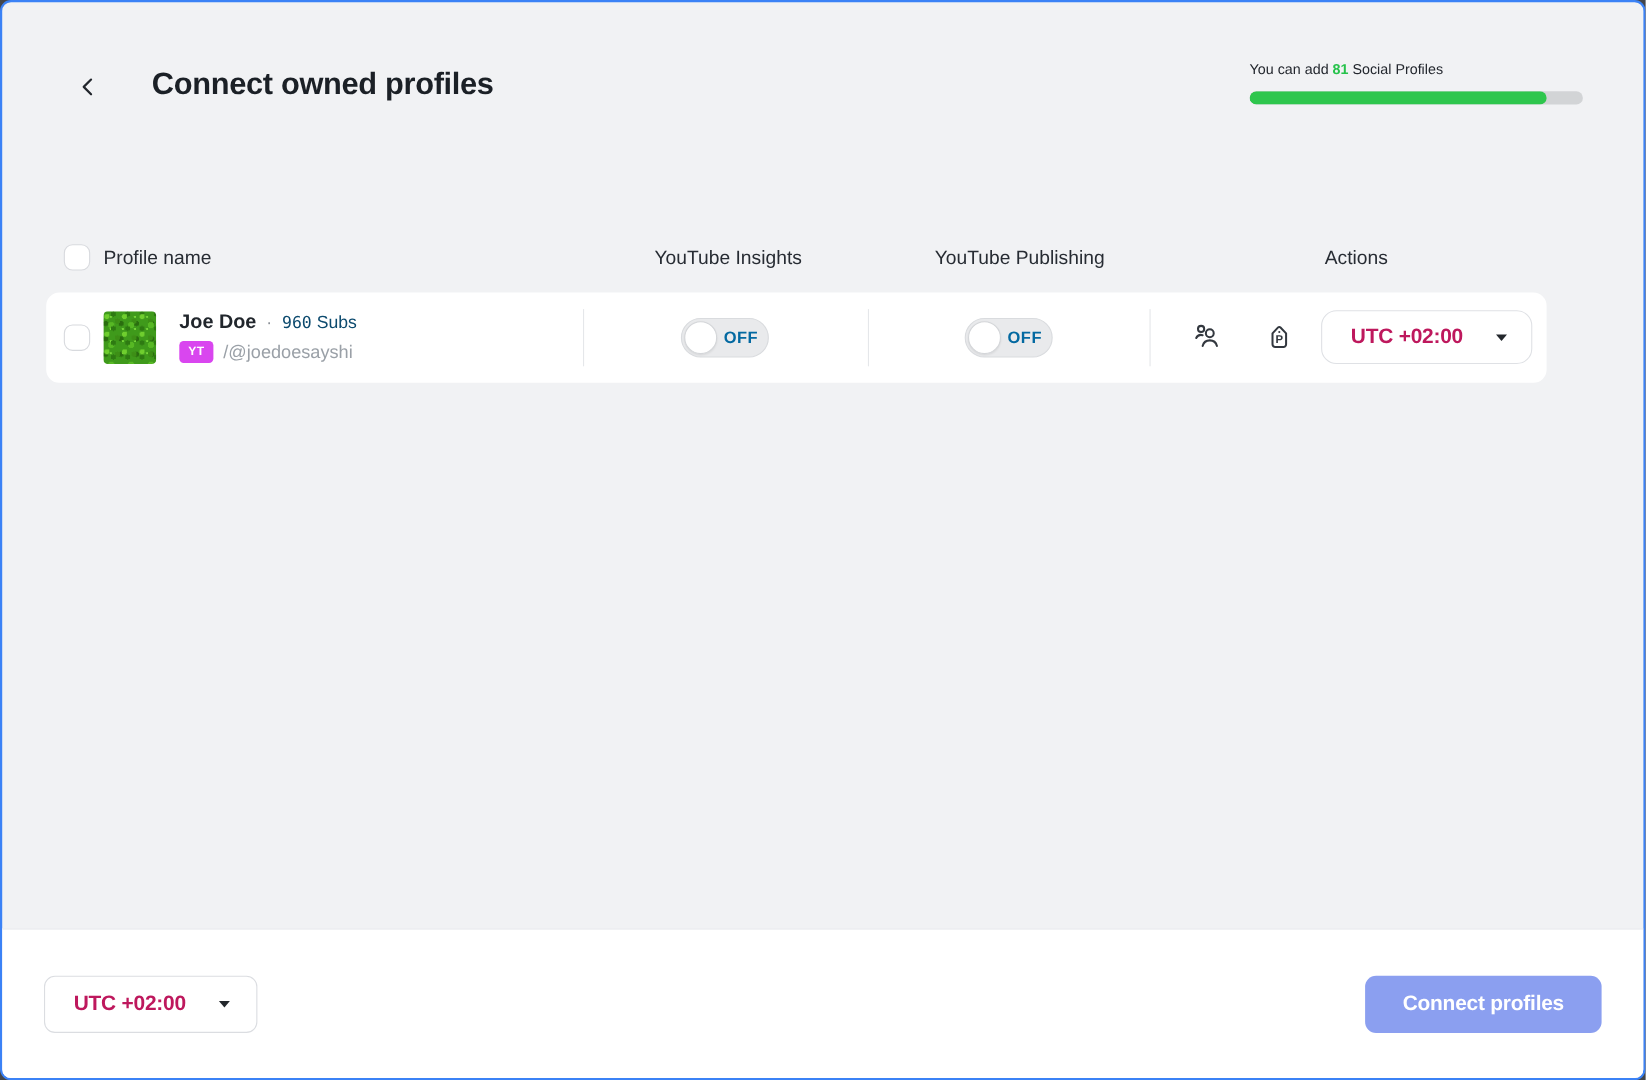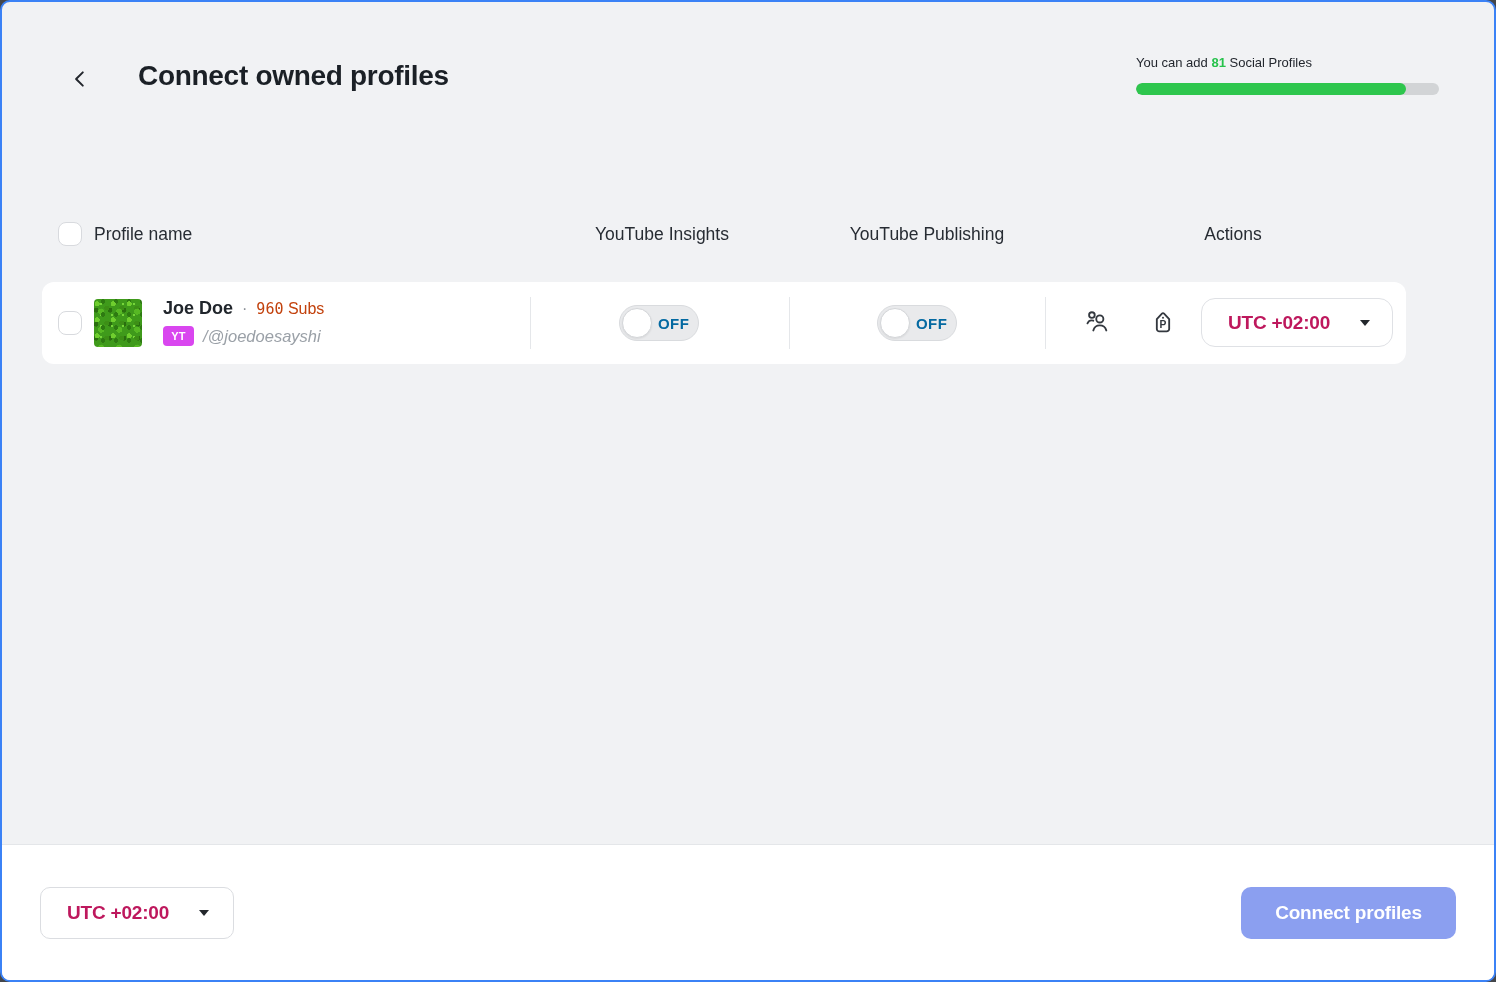--- a/index.html
+++ b/index.html
@@ -48,21 +48,21 @@
     cursor:pointer;
   }
   .thead-checkbox{position:absolute;left:56px;top:220px;}
   .col-label{font-size:17.5px;color:#272c33;white-space:nowrap;}
   .col-profile{position:absolute;left:92px;top:222px;}
   .col-insights{position:absolute;left:660px;top:222px;transform:translateX(-50%);}
   .col-publishing{position:absolute;left:925px;top:222px;transform:translateX(-50%);}
   .col-actions{position:absolute;left:1231px;top:222px;transform:translateX(-50%);}
   
   .row-card{
-    position:absolute;left:40px;top:280px;width:1364px;height:82px;
+    position:absolute;left:40px;top:264px;width:1364px;height:82px;
     background:#ffffff;border-radius:12px;
   }
   .row-checkbox{position:absolute;left:16px;top:29px;}
   .avatar{
     position:absolute;left:52px;top:17px;width:48px;height:48px;border-radius:4px;
     background-color:#3f9a1b;
     background-image:
       radial-gradient(circle at 20% 30%, #6fce2e 0 14%, transparent 15%),
       radial-gradient(circle at 70% 20%, #2e7a12 0 16%, transparent 17%),
       radial-gradient(circle at 40% 70%, #57b824 0 18%, transparent 19%),
@@ -70,31 +70,31 @@
       radial-gradient(circle at 60% 45%, #77d63a 0 12%, transparent 13%),
       radial-gradient(circle at 15% 80%, #2a6e0f 0 14%, transparent 15%);
     background-size:16px 16px,13px 13px,18px 18px,15px 15px,11px 11px,14px 14px;
   }
   .name-line{
     position:absolute;left:121px;top:16px;display:flex;align-items:baseline;gap:9px;
     white-space:nowrap;
   }
   .profile-name{font-size:18px;font-weight:700;color:#21262c;}
   .dot-sep{font-size:16px;color:#8b9097;}
-  .subs{font-size:16px;color:#c2410c;}
+  .subs{font-size:16px;color:#0c4a6e;}
   .subs-num{font-family:"DejaVu Sans Mono", monospace;font-size:15px;}
   .handle-line{
     position:absolute;left:121px;top:44px;display:flex;align-items:center;gap:9px;
   }
   .yt-badge{
     width:31px;height:20px;border-radius:4px;background:#d946ef;
     color:#fff;font-size:11px;font-weight:700;letter-spacing:.3px;
     display:flex;align-items:center;justify-content:center;
   }
-  .handle{font-size:16.5px;color:#9aa0a7;font-style:italic;}
+  .handle{font-size:16.5px;color:#9aa0a7;}
   .v-divider{position:absolute;top:15px;width:1px;height:52px;background:#e5e7ea;}
   .div-1{left:488px;} .div-2{left:747px;} .div-3{left:1003px;}
   
   .toggle{
     position:absolute;top:23px;width:80px;height:36px;border-radius:18px;
     background:#e9eaec;border:1px solid #d9dbde;box-sizing:border-box;
     display:flex;align-items:center;cursor:pointer;
   }
   .toggle-insights{left:577px;} .toggle-publishing{left:835px;}
   .knob{

